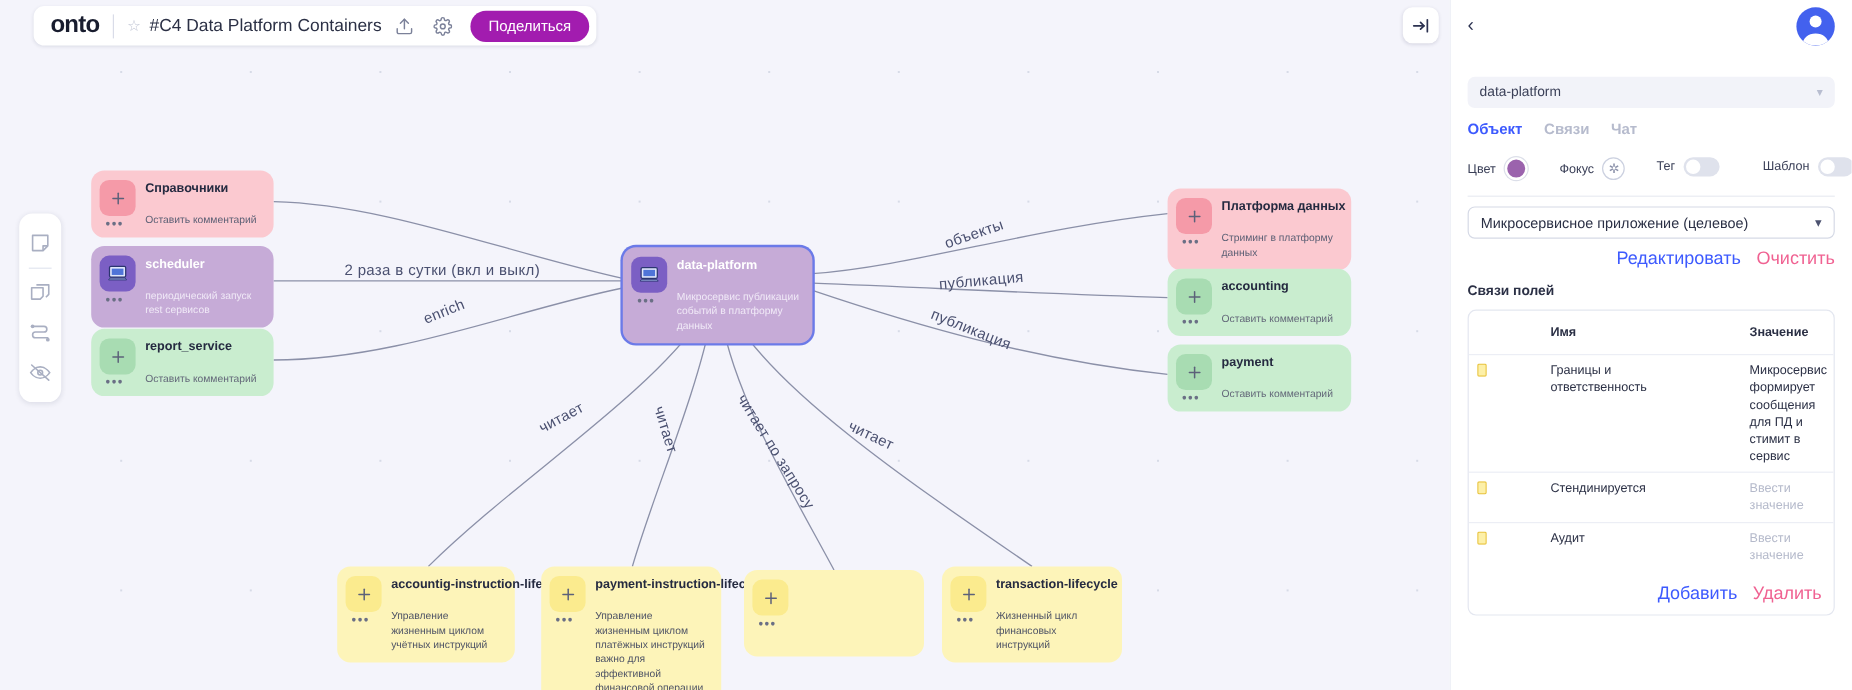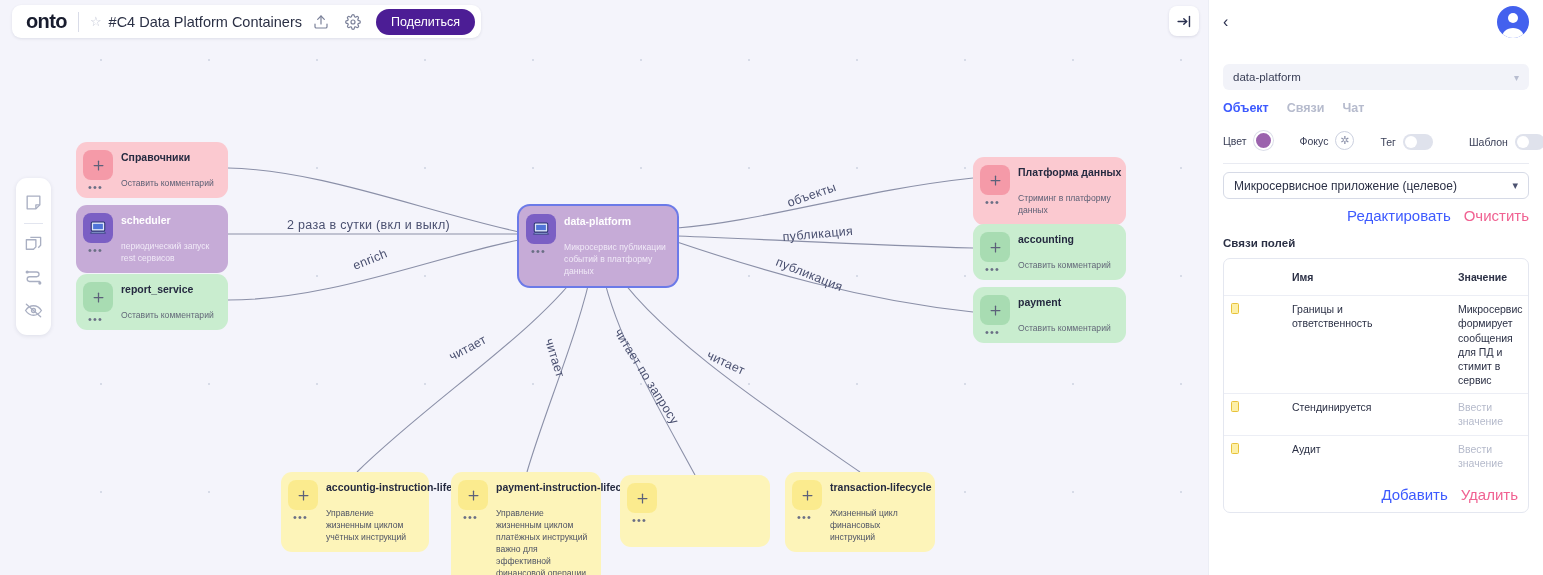--- a/index.html
+++ b/index.html
@@ -18,33 +18,33 @@
     background-size: 108px 108px;
     background-position: 47px 6px;
     overflow: hidden;
   }
   #edges { position: absolute; left: 0; top: 0; width: 1208px; height: 575px; pointer-events: none; }
   .edge-path { fill: none; stroke: #8b90a8; stroke-width: 1.1px; }
   .edge-label { font-size: 12.5px; fill: #4a5070; font-family: "Liberation Sans", sans-serif; letter-spacing: .3px; }
 
   
   #topbar {
-    position: absolute; left: 12px; top: 5px; height: 33px;
+    position: absolute; left: 28px; top: 5px; height: 33px;
     display: flex; align-items: center;
     background: #ffffff; border-radius: 9px; padding: 0 6px 0 14px;
     box-shadow: 0 1px 3px rgba(30,35,70,.10);
     z-index: 40;
   }
   #logo { font-size: 20px; font-weight: 700; color: #181c2e; letter-spacing: -.6px; }
   .tb-div { width: 1px; height: 20px; background: #d9dce8; margin: 0 11px; }
   #star-icon { color: #c3c7d6; font-size: 13px; margin-right: 7px; line-height: 1; }
   #doc-title { font-size: 14.5px; color: #2b3045; white-space: nowrap; }
   .tb-icon { width: 26px; height: 26px; display: flex; align-items: center; justify-content: center; color: #7b8199; margin-left: 6px; border-radius: 6px; }
   #share-btn {
-    margin-left: 10px; background: #4c1d95; color: #fff; font-size: 12.5px;
+    margin-left: 10px; background: #a21caf; color: #fff; font-size: 12.5px;
     border: none; border-radius: 17px; height: 26px; padding: 0 15px; cursor: pointer;
     font-family: "Liberation Sans", sans-serif; white-space: nowrap;
   }
 
   
   #tool-rail {
     position: absolute; left: 16px; top: 178px; width: 35px;
     background: #ffffff; border-radius: 11px; padding: 9px 0;
     box-shadow: 0 1px 4px rgba(30,35,70,.10);
     display: flex; flex-direction: column; align-items: center; gap: 2px; z-index: 30;
@@ -104,21 +104,21 @@
   }
   #obj-select {
     height: 26px; background: #f2f3f9; border-radius: 6px; display: flex; align-items: center;
     justify-content: space-between; padding: 0 10px; margin-top: 20px; cursor: pointer;
   }
   #obj-select .val { font-size: 11.5px; color: #3b4058; }
   #obj-select .chev { color: #b8bdd0; font-size: 10px; }
   #tabs { display: flex; gap: 18px; margin-top: 11px; }
   .tab { font-size: 12.5px; font-weight: 700; color: #b6bbcd; cursor: pointer; }
   .tab.active { color: #3d5afe; }
-  #ctrl-row { display: flex; align-items: flex-end; margin-top: 16px; padding-bottom: 13px; border-bottom: 1px solid #e9ebf2; }
+  #ctrl-row { display: flex; align-items: flex-start; margin-top: 16px; padding-bottom: 13px; border-bottom: 1px solid #e9ebf2; }
   .ctrl { display: flex; align-items: center; gap: 7px; }
   .ctrl-lbl { font-size: 10.5px; color: #3b4058; }
   #color-swatch { width: 19px; height: 19px; border-radius: 50%; background: #9b63ad; border: 2px solid #fff; box-shadow: 0 0 0 1px #dcdfe9; cursor: pointer; }
   #focus-icon { width: 19px; height: 19px; border-radius: 50%; border: 1px solid #ccd1e0; display: flex; align-items: center; justify-content: center; color: #8d93ab; font-size: 11px; cursor: pointer; }
   .toggle { width: 30px; height: 16px; border-radius: 9px; background: #dfe2ec; position: relative; cursor: pointer; }
   .toggle .knob { position: absolute; left: 2px; top: 2px; width: 12px; height: 12px; border-radius: 50%; background: #fff; }
   .sp1 { margin-left: 27px; } .sp2 { margin-left: 26px; } .sp3 { margin-left: 36px; }
   .sec-title { font-size: 11.5px; font-weight: 700; color: #2b3045; margin-top: 13px; }
   #tpl-select {
     height: 27px; border: 1px solid #d6dae6; border-radius: 6px; display: flex; align-items: center;

